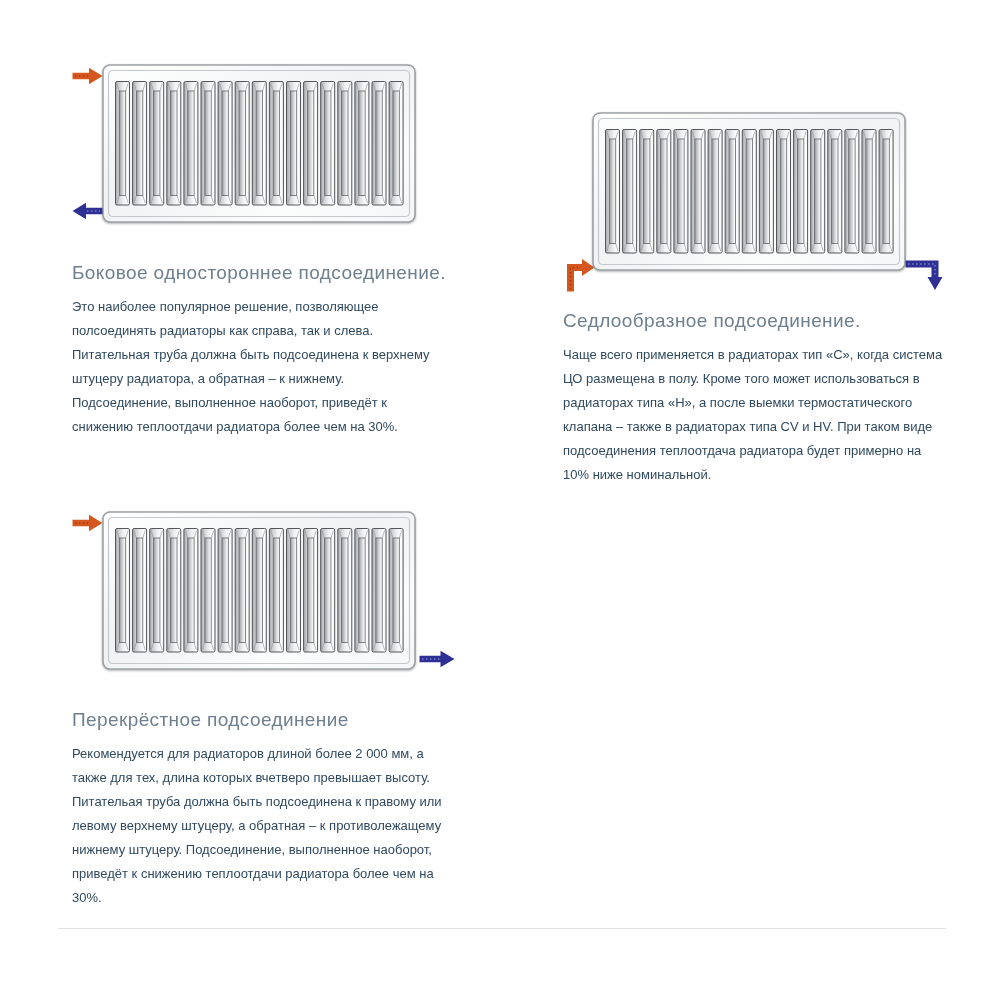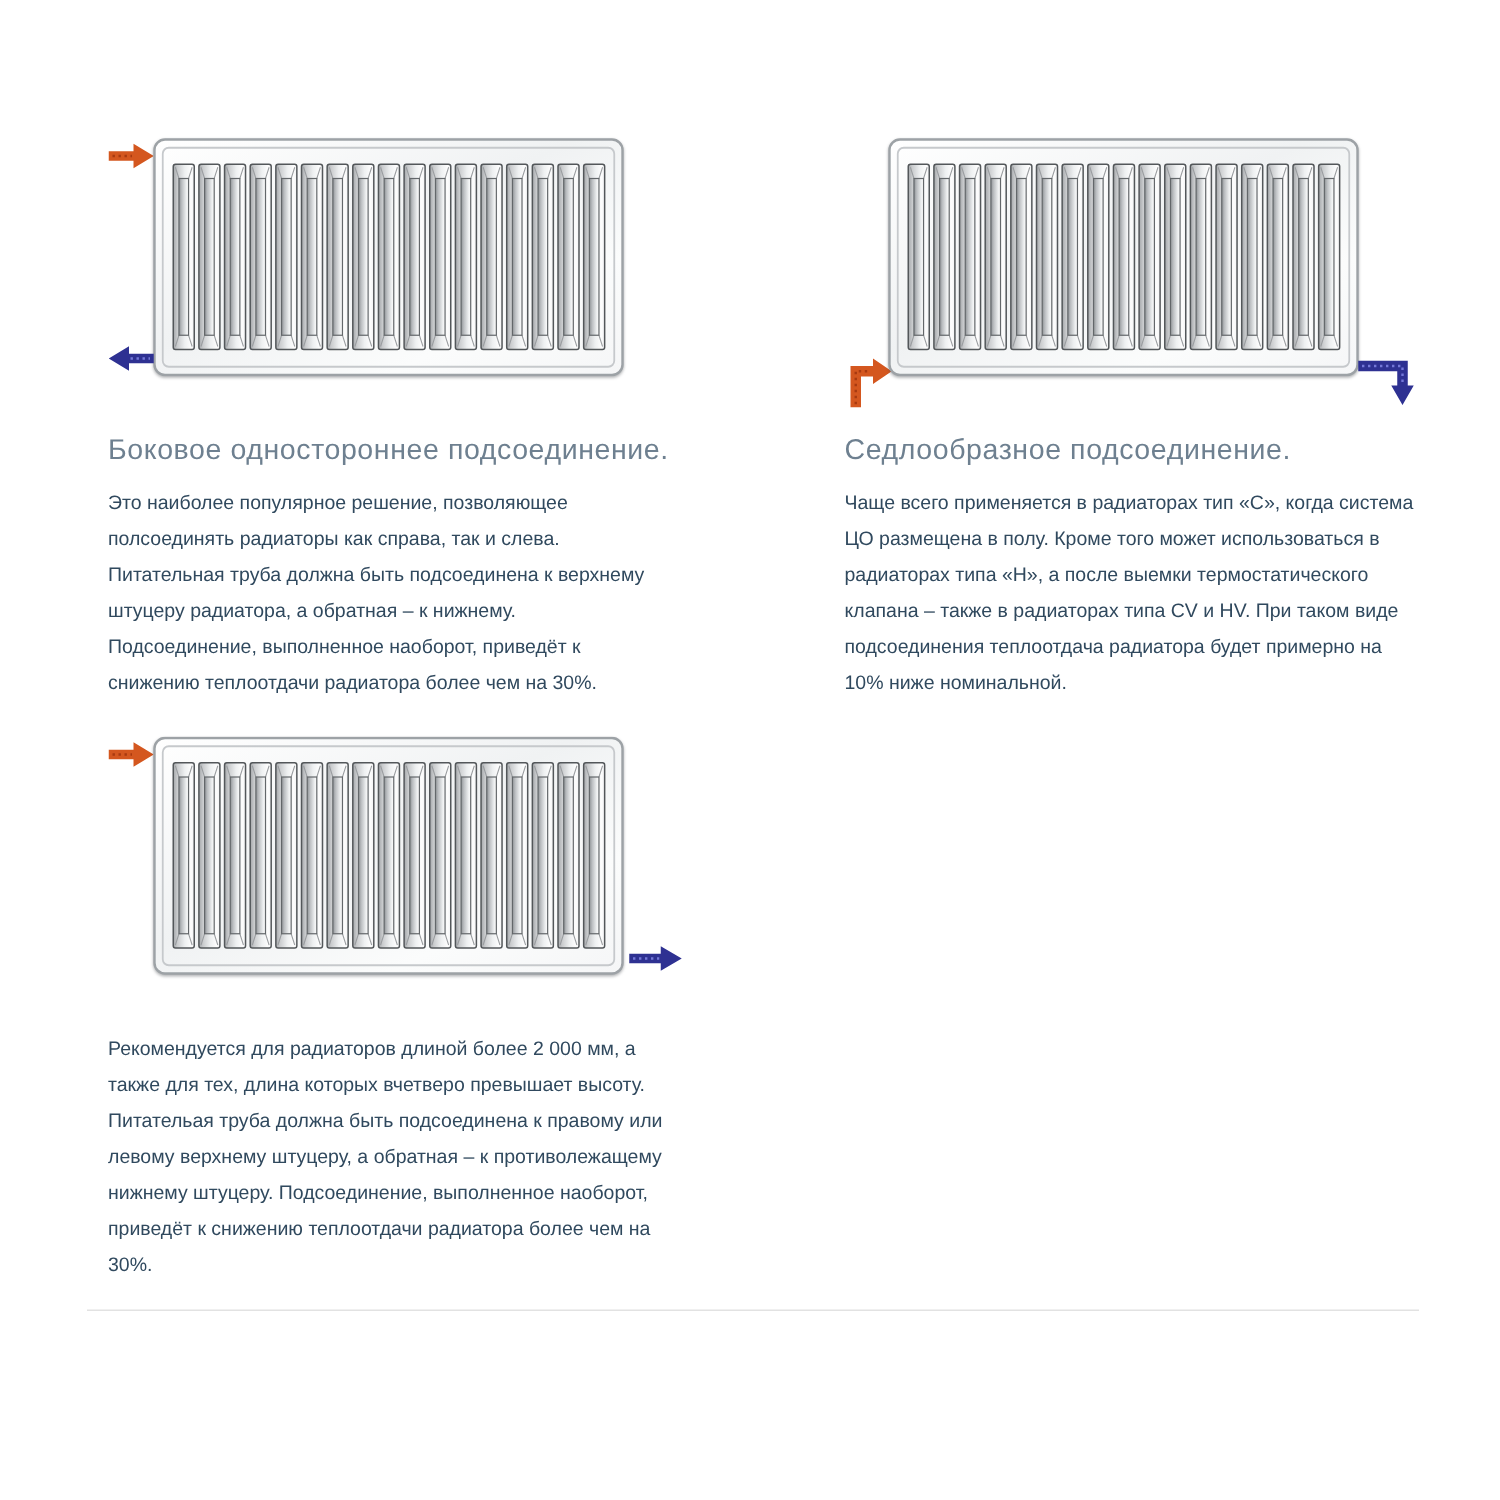--- a/index.html
+++ b/index.html
@@ -1,24 +1,24 @@
 <!DOCTYPE html>
 <html lang="ru" style="--bg: #ffffff; --divider: #e2e2e2; --heading: #6e8090; --body: #30495e; --supply: #d4571f; --supply-dot: #a83a10; --return: #2e3192; --return-dot: #7478d8;"><head>
 <meta charset="utf-8">
 <style>
   html,body{margin:0;padding:0;}
   body{
     width:1000px;height:1000px;background:var(--bg,#fff);
     font-family:"Liberation Sans","DejaVu Sans",sans-serif;
     overflow:hidden;
   }
-  .content{padding:92px 0 0 72px;width:928px;box-sizing:border-box;}
+  .content{padding:64px 0 0 72px;width:928px;box-sizing:border-box;}
   .grid{display:grid;grid-template-columns:491px 385px;}
   .connection{grid-column:1;grid-row:1;}
-  .connection.saddle{grid-column:2;grid-row:1;}
+  .connection.saddle{grid-column:2;grid-row:1;margin-top:48px;}
   .connection.cross{grid-column:1;grid-row:2;margin-top:24px;}
   .diagram{position:relative;height:159px;margin-bottom:37px;}
   .radiator{position:absolute;top:0;left:30px;width:314px;height:159px;}
   .saddle .radiator{left:29px;}
   .radiator-svg{display:block;filter:drop-shadow(0 1.3px 1px rgba(70,75,80,.45));}
   .arrow{position:absolute;display:block;line-height:0;}
   .arrow svg{display:block;}
   
   .side .arrow.supply{left:-1px;top:2px;}
   .side .arrow.return{left:-1px;top:137px;}
@@ -427,19 +427,20 @@
               </g>
             </svg>
           </div>
         <span class="arrow return">
           <svg width="38" height="20" viewBox="0 0 38 20">
             <path d="M1.5 6.8 H22.5 V1.8 L36.5 10 L22.5 18.2 V13.2 H1.5 Z" style="fill:var(--return)"></path>
             <line x1="4" y1="10" x2="21.5" y2="10" style="stroke:var(--return-dot)" stroke-width="1.6" stroke-dasharray="1.6 2.4"></line>
           </svg>
         </span>
       </div>
+      <h2>Перекрёстное подсоединение</h2>
       <p>Рекомендуется для радиаторов длиной более 2 000 мм, а также для тех, длина которых вчетверо превышает высоту. Питательая труба должна быть подсоединена к правому или левому верхнему штуцеру, а обратная – к противолежащему нижнему штуцеру. Подсоединение, выполненное наоборот, приведёт к снижению теплоотдачи радиатора более чем на 30%.</p>
     </section>
 
   </div>
 </div>
 
 <div class="divider"></div>
 
 </body></html>

